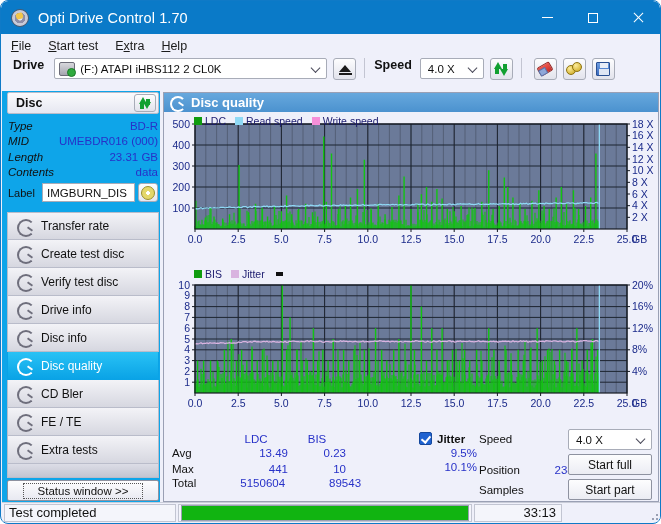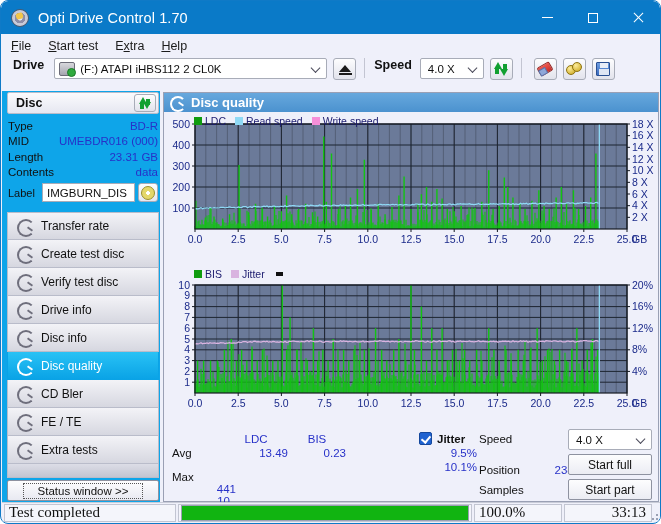--- a/index.html
+++ b/index.html
@@ -146,21 +146,21 @@
     border: 1px solid #b9bcca; border-radius: 2px; display: flex; align-items: center;
   }
   .disc-header .lbl { font-size: 12.5px; font-weight: bold; color: #111; margin-left: 8px; }
   .disc-header .btn {
     position: absolute; right: 2px; top: 1px; width: 22px; height: 18px;
     background: linear-gradient(#fdfdfe,#e2e3ec); border: 1px solid #a8acb8; border-radius: 3px;
     display: flex; align-items: center; justify-content: center;
   }
   .disc-info { position: absolute; left: 6px; top: 27px; width: 150px; font-size: 11.5px; }
   .di-row { display: flex; justify-content: space-between; align-items: center; height: 15.5px; }
-  .di-key { color: #111; }
+  .di-key { color: #111; font-style: italic; }
   .di-val { color: #2731c8; }
   .label-row { display: flex; align-items: center; height: 21px; margin-top: 2px; }
   .label-key { color: #111; font-size: 11px; width: 34px; }
   .label-box {
     flex: 1; height: 19px; background: #fff; border: 1px solid #a8acb8;
     font-size: 11.5px; color: #111; display: flex; align-items: center; padding-left: 4px;
     margin-right: 3px;
   }
   .cd-ico {
     width: 20px; height: 19px; background: linear-gradient(#fdfdfe,#e6e7ef);
@@ -264,21 +264,21 @@
     background: linear-gradient(#fdfdfe,#ebecf3); border: 1px solid #8e92a0; border-radius: 2px;
     font-size: 12px; color: #111; display: flex; align-items: center; justify-content: center;
   }
 
   
   .statusbar {
     position: absolute; left: 1px; bottom: 1px; width: 658px; height: 20px;
     background: #eff0fa; border-top: 1px solid #c9ccd8; display: flex; align-items: center;
   }
   .sb-cell { height: 18px; display: flex; align-items: center; border: 1px solid #c2c5d2; background: #f4f5fb; }
-  .sb-txt { font-size: 15px; color: #111; padding-left: 4px; font-family: Liberation Serif, serif; }
+  .sb-txt { font-size: 13px; color: #111; padding-left: 4px; }
   .progress-outer {
     height: 16px; background: #ffffff; border: 1px solid #9aa0b4; position: relative; overflow: hidden;
   }
   .progress-fill { height: 100%; background: #11b411; }
   .grip { position: absolute; right: 2px; bottom: 2px; width: 10px; height: 10px; }
   .grip i { position: absolute; width: 2px; height: 2px; background: #9aa0b4; }
 </style>
 </head>
 <body>
 
@@ -1655,21 +1655,21 @@
         <div style="display:flex;">
           <div style="width:52px"></div>
           <div style="width:64px" class="hdr-c">LDC</div>
           <div style="width:58px" class="hdr-c">BIS</div>
         </div>
         <div style="display:flex;margin-top:2px;">
           <div style="width:52px" class="st-k">Avg</div>
           <div style="width:64px" class="st-v">13.49</div>
           <div style="width:58px" class="st-v">0.23</div>
         </div>
-        <div style="display:flex;margin-top:12px;flex-direction:column;">
+        <div style="display:flex;margin-top:4px;">
           <div style="width:52px" class="st-k">Max</div>
           <div style="width:64px" class="st-v">441</div>
           <div style="width:58px" class="st-v">10</div>
         </div>
         <div style="display:flex;margin-top:2px;gap:44px;">
           <div style="width:52px" class="st-k">Total</div>
           <div style="width:64px" class="st-v">5150604</div>
           <div style="width:58px" class="st-v">89543</div>
         </div>
       </div>
@@ -1709,23 +1709,20 @@
 
   <div class="statusbar">
     <div class="sb-cell" style="width:172px;margin-left:2px;">
       <span class="sb-txt">Test completed</span>
     </div>
     <div class="sb-cell" style="width:294px;margin-left:2px;padding:0 2px;">
       <div class="progress-outer" style="width:100%;">
         <div class="progress-fill" id="progress-fill" style="width: 100%; background: rgb(17, 180, 17);"></div>
       </div>
     </div>
-    <div class="sb-cell" style="width:88px;margin-left:2px;">
-      <span class="sb-txt">100.0%</span>
-    </div>
     <div class="sb-cell" style="width:88px;margin-left:2px;justify-content:flex-end;">
       <span class="sb-txt" style="padding-right:5px">33:13</span>
     </div>
     <div class="grip">
       <i style="right:0;bottom:0"></i>
         <i style="right:4px;bottom:0"></i>
         <i style="right:0;bottom:4px"></i>
     </div>
   </div>
 

